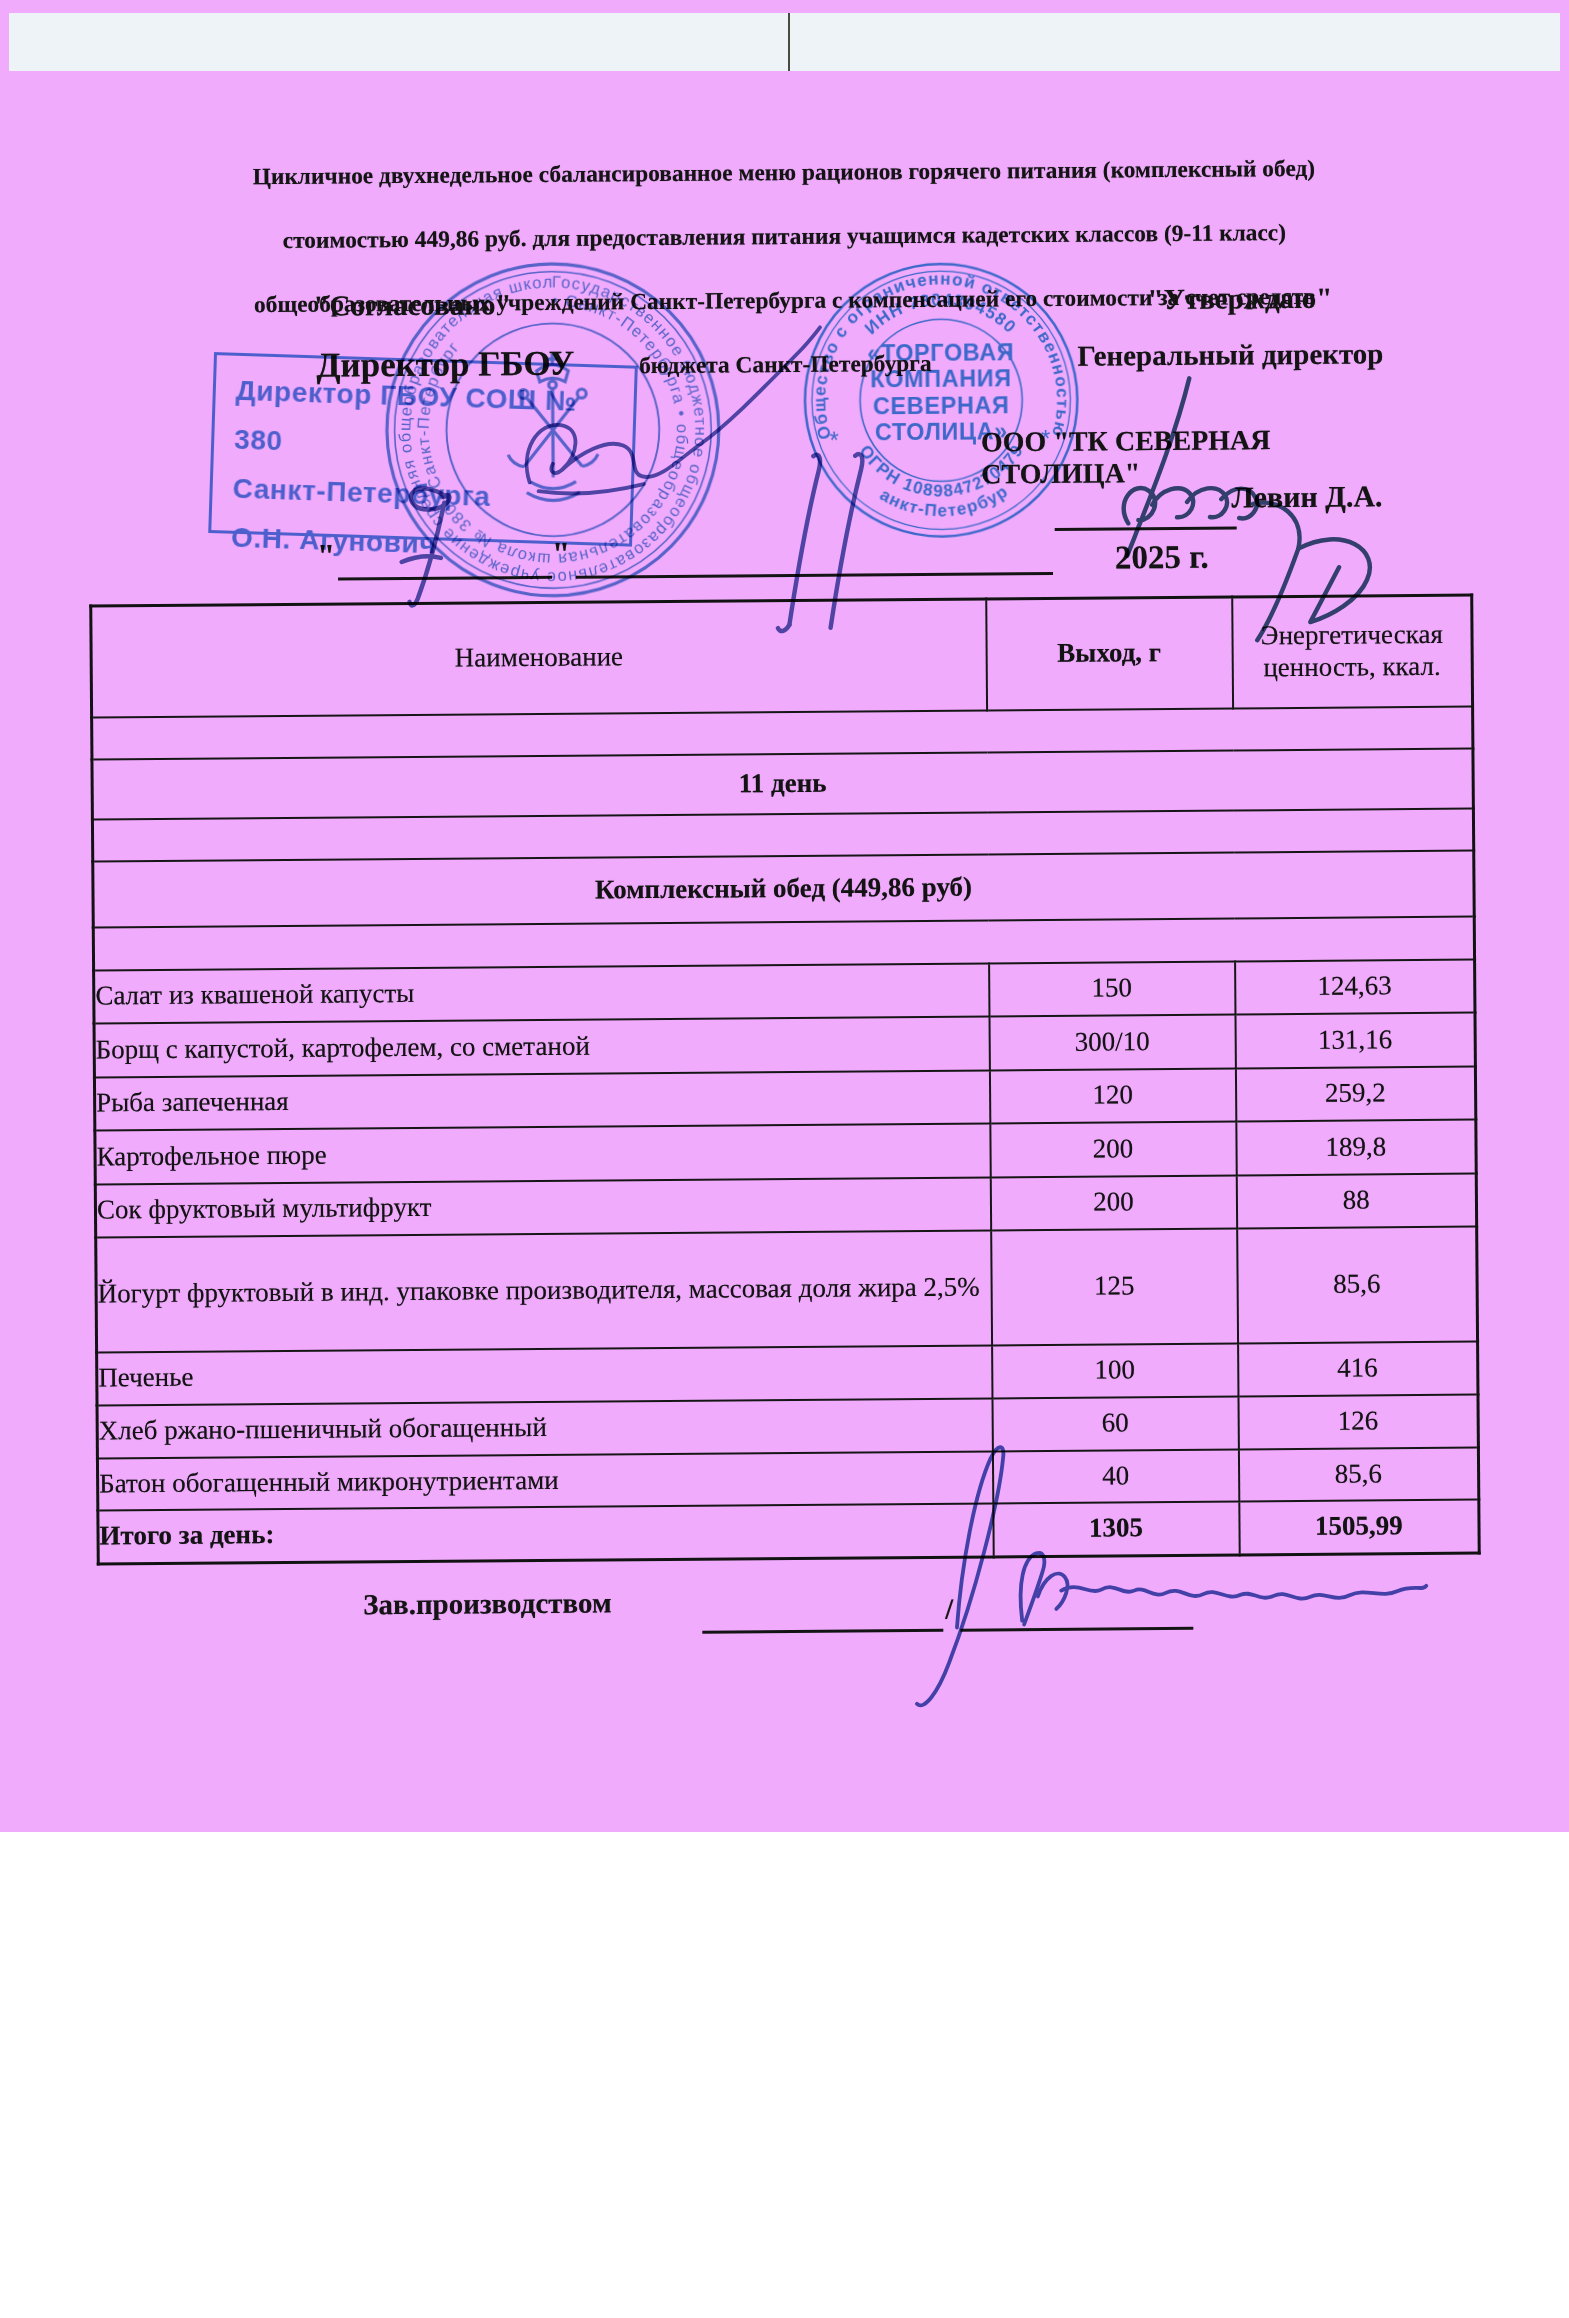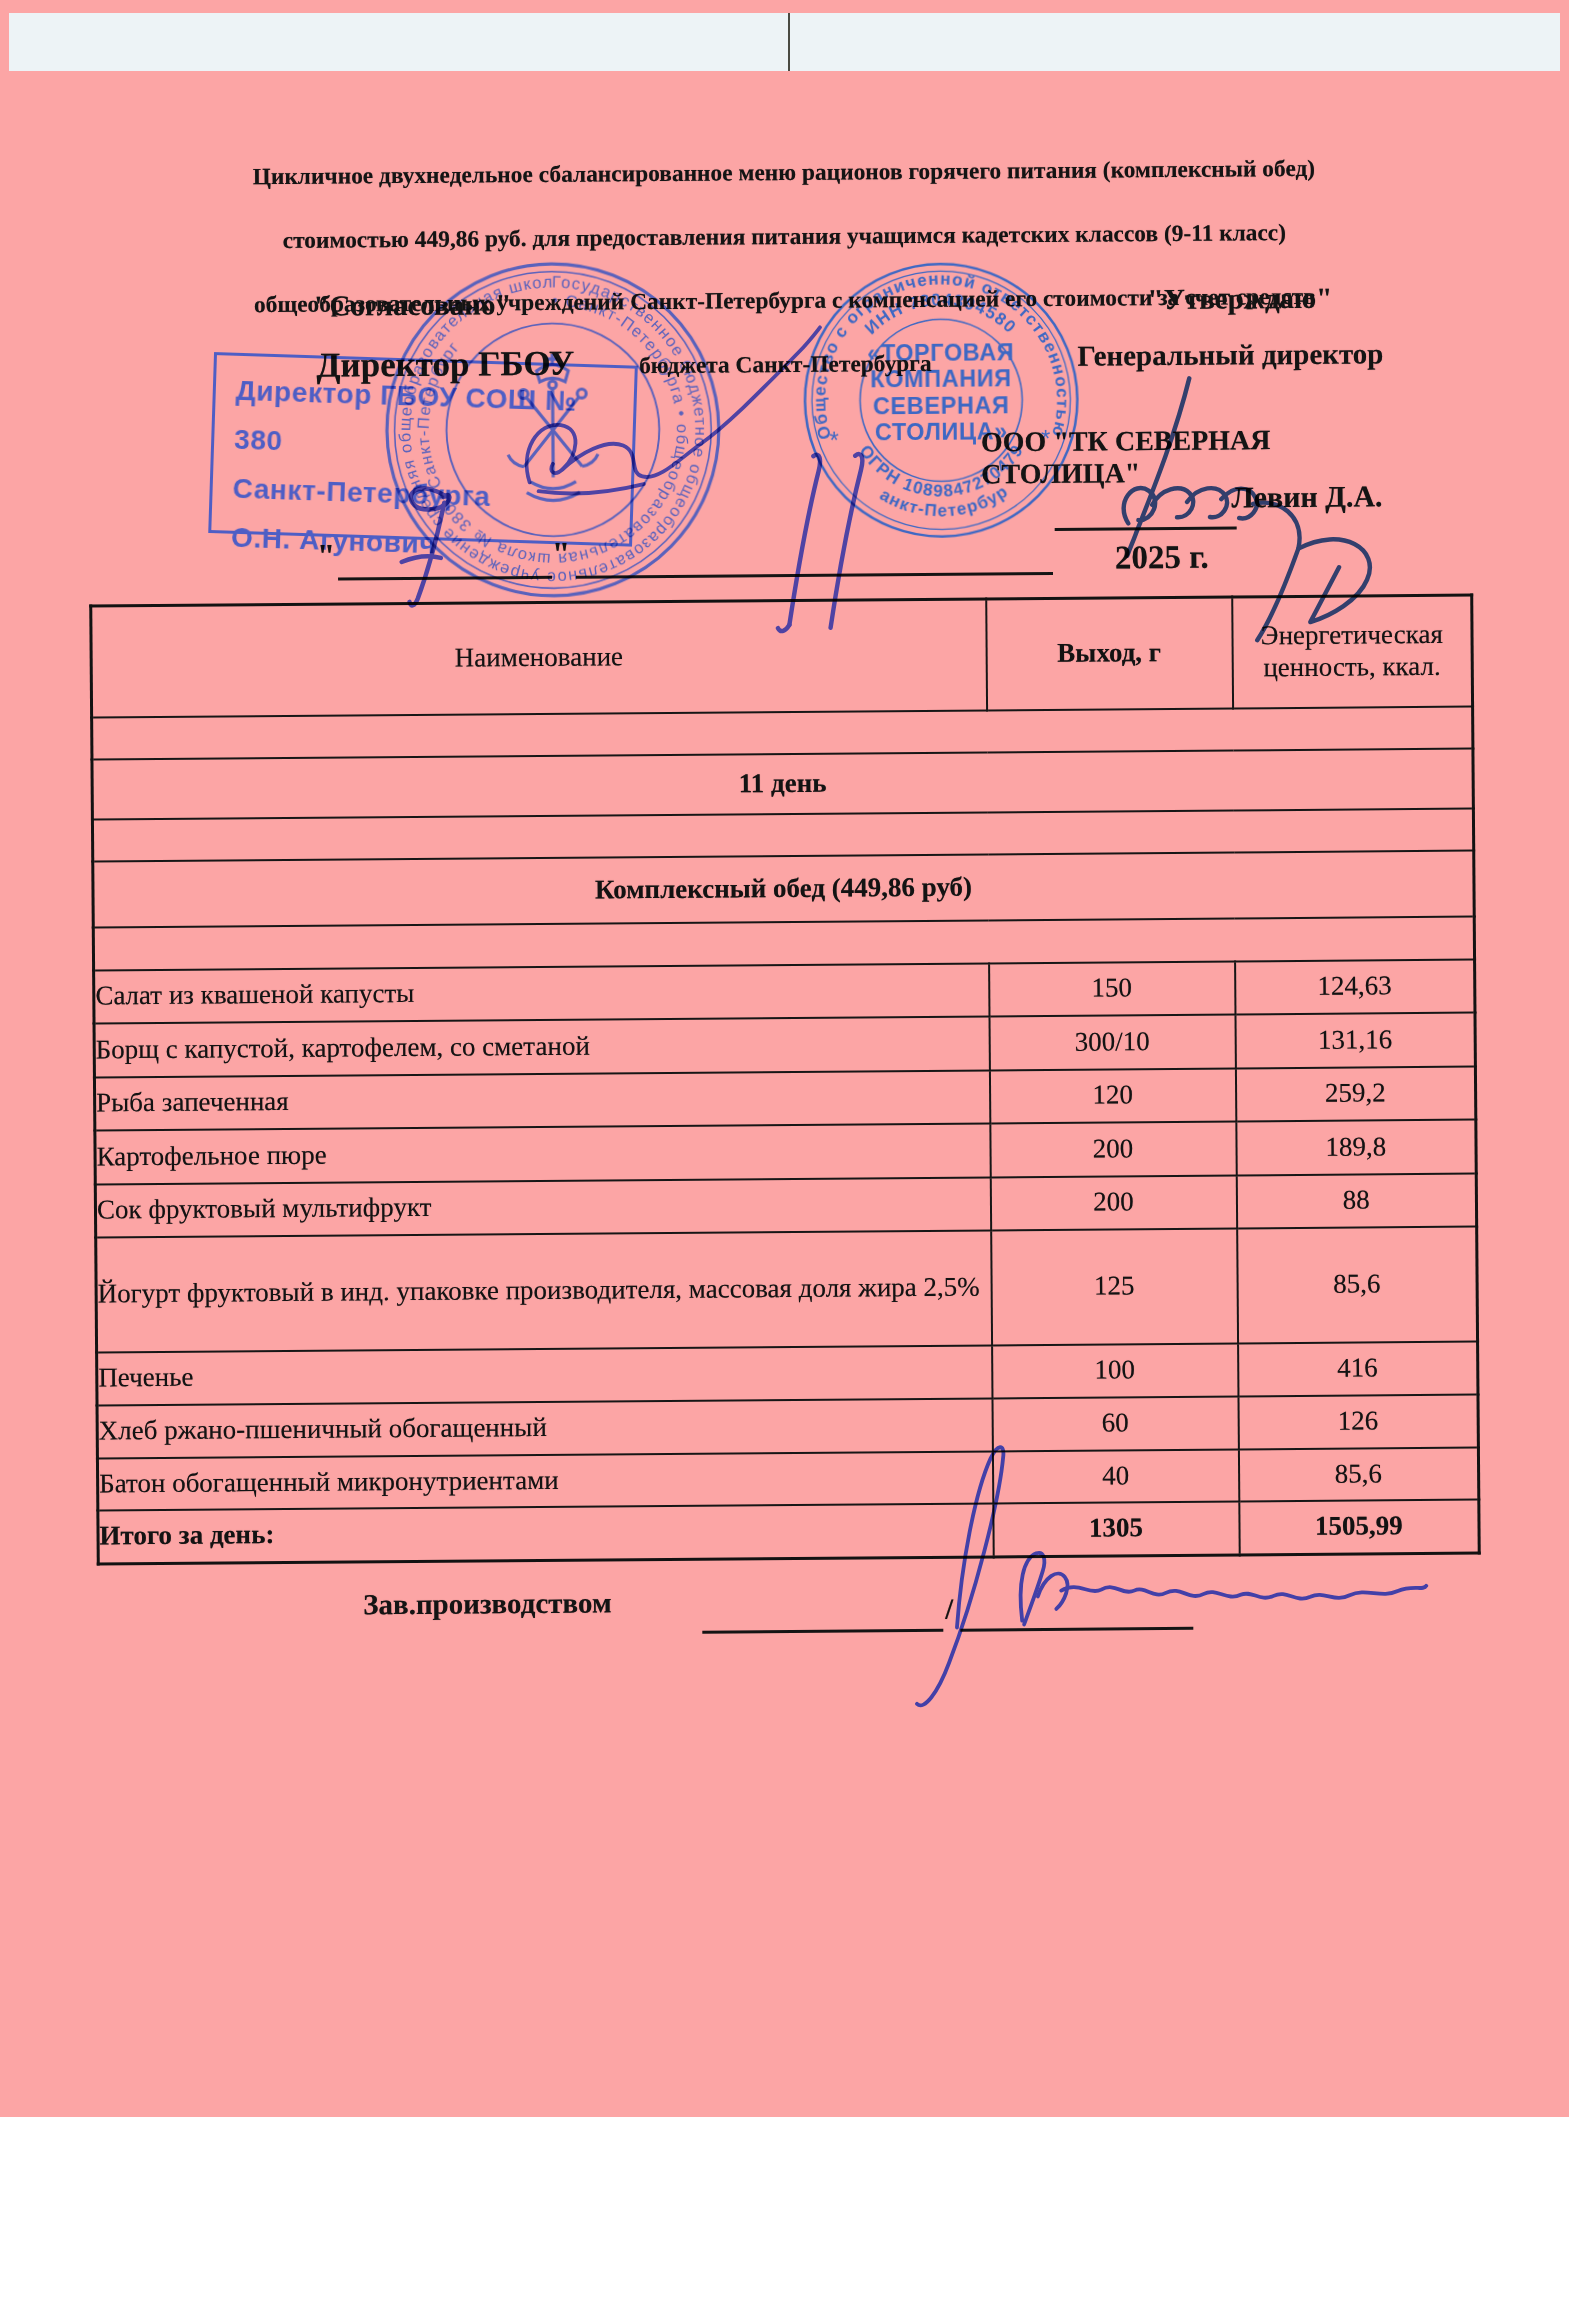--- a/index.html
+++ b/index.html
@@ -1,16 +1,16 @@
 <!DOCTYPE html>
 <html style="font-size:10px"><head>
 <meta charset="utf-8">
 <style>
   html,body{margin:0;padding:0;background:#ffffff;}
-  .page{position:relative;width:1570px;height:2117px;background:#fca5a5;overflow:hidden;
+  .page{position:relative;width:1570px;height:1832px;background:#f0abfc;overflow:hidden;
         font-family:"Liberation Serif","DejaVu Serif",serif;color:#141414;}
   .abs{position:absolute;}
   
   .scan-band-top{left:9px;top:12.7px;width:1551px;height:58px;background:#edf3f6;}
   .fold-line-top{left:788px;top:12.7px;width:1.9px;height:58px;background:#4a4a42;}
   .scan-edge-bottom{left:-6.3px;top:2267px;width:1584px;height:3.2px;background:#2d2d2a;transform:rotate(-0.35deg);}
   .scan-band-bottom{left:-6.3px;top:2270px;width:1584px;height:33px;background:#dde7ec;transform:rotate(-0.35deg);}
   .fold-line-bottom{left:799px;top:2225px;width:1.3px;height:93px;background:#55554e;}
   
   .doc{left:0;top:0;width:1570px;height:2319px;transform:rotate(-0.45deg);transform-origin:784px 190px;}

